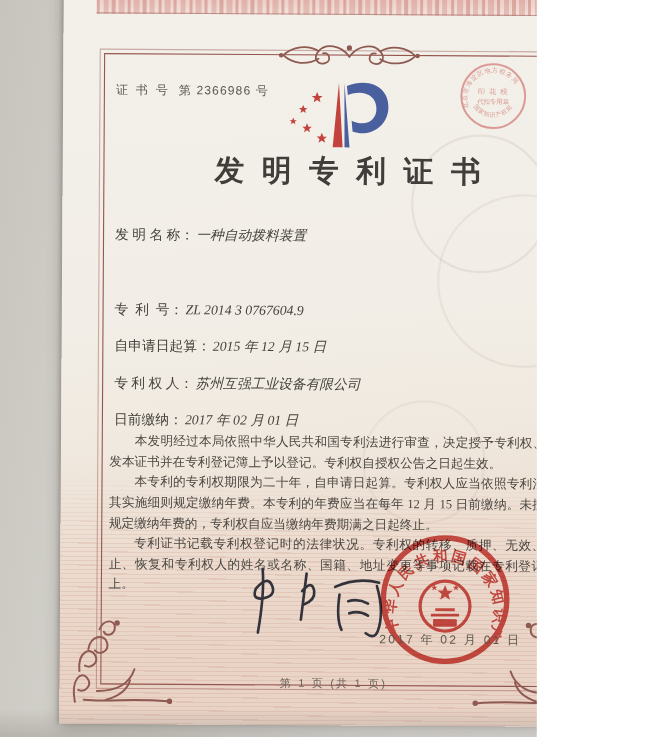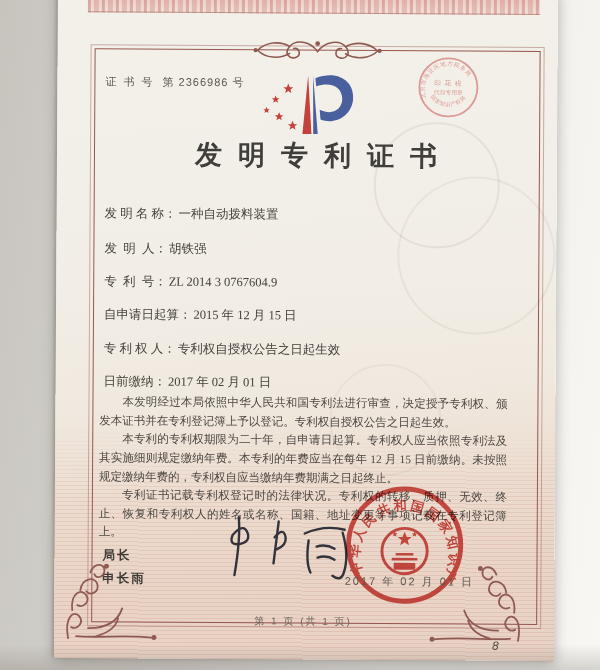--- a/index.html
+++ b/index.html
@@ -1,17 +1,17 @@
 <!DOCTYPE html>
 <html><head>
 <meta charset="utf-8">
 <style>
   html,body{margin:0;padding:0;width:600px;height:670px;overflow:hidden;
     font-family:"Liberation Sans",sans-serif;}
-  .photo{position:relative;width:600px;height:670px;overflow:hidden;
+  .photo{position:relative;width:488px;height:670px;overflow:hidden;
     background:linear-gradient(97deg,#c7c4be 0%,#d9d7d1 38%,#eeede9 68%,#f8f7f4 100%);}
   .photo::after{content:"";position:absolute;left:0;right:0;bottom:0;height:26px;
     background:linear-gradient(180deg,rgba(120,115,108,0) 0%,rgba(120,115,108,.28) 100%);pointer-events:none;}
   .paper{position:absolute;left:58px;top:-12px;width:500px;height:670px;
     transform:rotate(.35deg);transform-origin:top left;
     background:linear-gradient(176deg,#f3f0ea 0%,#f2eee7 42%,#f0e9df 60%,#ecdccf 74%,#e9d4c6 87%,#e8d2c5 100%);
     box-shadow:0 3px 14px rgba(60,55,50,.35), -2px 0 3px rgba(90,85,80,.25);}
   .stripes{position:absolute;left:0;right:0;top:440px;bottom:0;
     background:repeating-linear-gradient(0deg,rgba(188,120,104,.17) 0 1px,rgba(188,120,104,0) 1px 4px);
     -webkit-mask-image:linear-gradient(180deg,transparent 0%,#000 30%,#000 100%);
@@ -27,21 +27,21 @@
     border:1px solid rgba(150,86,79,.45);}
   .watermarks{position:absolute;left:0;top:0;width:500px;height:670px;pointer-events:none;}
   .cert-no{position:absolute;left:48px;top:86px;font-size:11px;color:#5c5852;letter-spacing:2px;}
   .cert-no .num{margin-left:8px;letter-spacing:1px;}
   .logo{position:absolute;left:195px;top:76px;}
   .title{position:absolute;left:37px;width:444px;top:148px;text-align:center;
     font-family:"Liberation Serif",serif;font-size:27px;font-weight:700;color:#403e3a;
     letter-spacing:16px;text-indent:16px;}
   .field{position:absolute;left:48px;font-size:12.5px;color:#45423c;white-space:pre;
     font-family:"Liberation Serif",serif;}
-  .field .val{margin-left:2px;}
+  .field .val{margin-left:2px;font-style:italic;}
   .f0{top:217px}.f1{top:252px}.f2{top:285px}.f3{top:318px}.f4{top:352px}.f5{top:385px}
   .paras{position:absolute;left:44px;top:404px;width:408px;
     font-family:"Liberation Serif",serif;font-size:11.5px;line-height:1.62;
     color:#4b4742;text-align:justify;}
   .paras p{margin:0;text-indent:2em;}
   .director{position:absolute;left:48px;top:556px;font-size:12.5px;color:#3e3b36;
     font-weight:700;line-height:1.8;letter-spacing:2px;}
   .signature{position:absolute;left:150px;top:522px;}
   .seal{position:absolute;left:287px;top:492px;mix-blend-mode:multiply;opacity:.88;}
   .seal-date{position:absolute;left:250px;top:584px;width:210px;text-align:center;
@@ -100,36 +100,31 @@
       </g>
       <g fill="#4a5f9e">
         <polygon points="64,76 63.5,11 69,76"></polygon>
         <path d="M66,14 C92,4 110,18 108,38 C106,56 88,66 72,60 L71,49 C86,56 96,48 96,37 C96,24 84,17 67,23 Z"></path>
       </g>
     </svg>
 
     <div class="title">发明专利证书</div>
 
     <div class="field f0"><span>发 明 名 称：</span><span class="val">一种自动拨料装置</span></div>
-    <div class="field f1"><span>发  明  人：</span><span class="val">胡铁强</span></div>
     <div class="field f2"><span>专  利  号：</span><span class="val">ZL 2014 3 0767604.9</span></div>
     <div class="field f3"><span>自申请日起算：</span><span class="val">2015 年 12 月 15 日</span></div>
-    <div class="field f4"><span>专 利 权 人：</span><span class="val">专利权自授权公告之日起生效</span></div>
+    <div class="field f4"><span>专 利 权 人：</span><span class="val">苏州互强工业设备有限公司</span></div>
     <div class="field f5"><span>日前缴纳：</span><span class="val">2017 年 02 月 01 日</span></div>
 
     <div class="paras">
       <p>本发明经过本局依照中华人民共和国专利法进行审查，决定授予专利权、颁发本证书并在专利登记簿上予以登记。专利权自授权公告之日起生效。</p>
       <p>本专利的专利权期限为二十年，自申请日起算。专利权人应当依照专利法及其实施细则规定缴纳年费。本专利的年费应当在每年 12 月 15 日前缴纳。未按照规定缴纳年费的，专利权自应当缴纳年费期满之日起终止。</p>
       <p>专利证书记载专利权登记时的法律状况。专利权的转移、质押、无效、终止、恢复和专利权人的姓名或名称、国籍、地址变更等事项记载在专利登记簿上。</p>
     </div>
 
-    <div class="director">
-      <div>局长</div>
-      <div>申长雨</div>
-    </div>
 
     <svg class="signature" width="165" height="70" viewBox="0 0 165 70">
       <g fill="none" stroke="#33333b" stroke-width="2.4" stroke-linecap="round">
         <path d="M28,24 q11,-13 15,-2 q3,9 -9,11 q-10,1 -6,-9"></path>
         <path d="M34,6 q2,22 -4,58"></path>
         <path d="M70,26 q9,-11 11,0 q1,8 -9,12"></path>
         <path d="M74,10 l-5,42"></path>
         <path d="M100,22 q20,-9 40,-4"></path>
         <path d="M104,29 q-3,22 2,32"></path>
         <path d="M138,21 q7,24 1,41 q-3,8 -11,2"></path>

